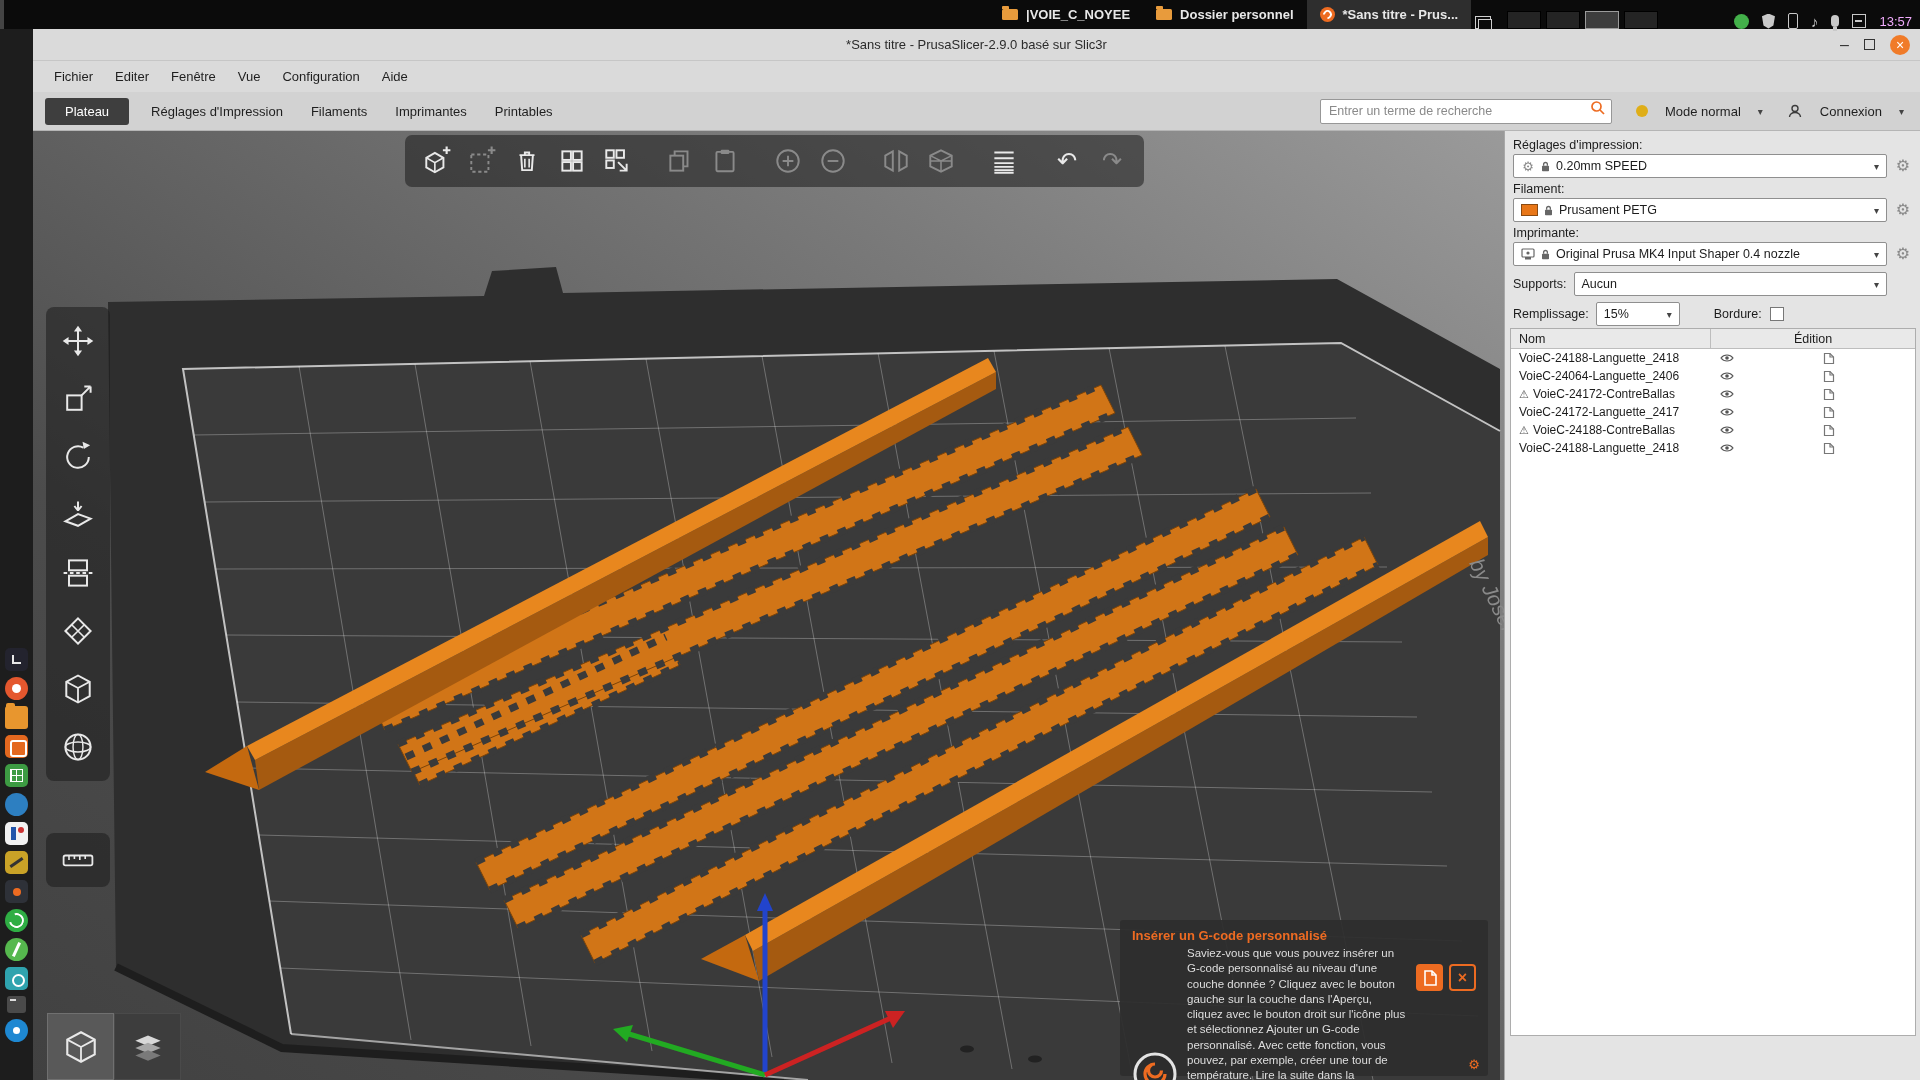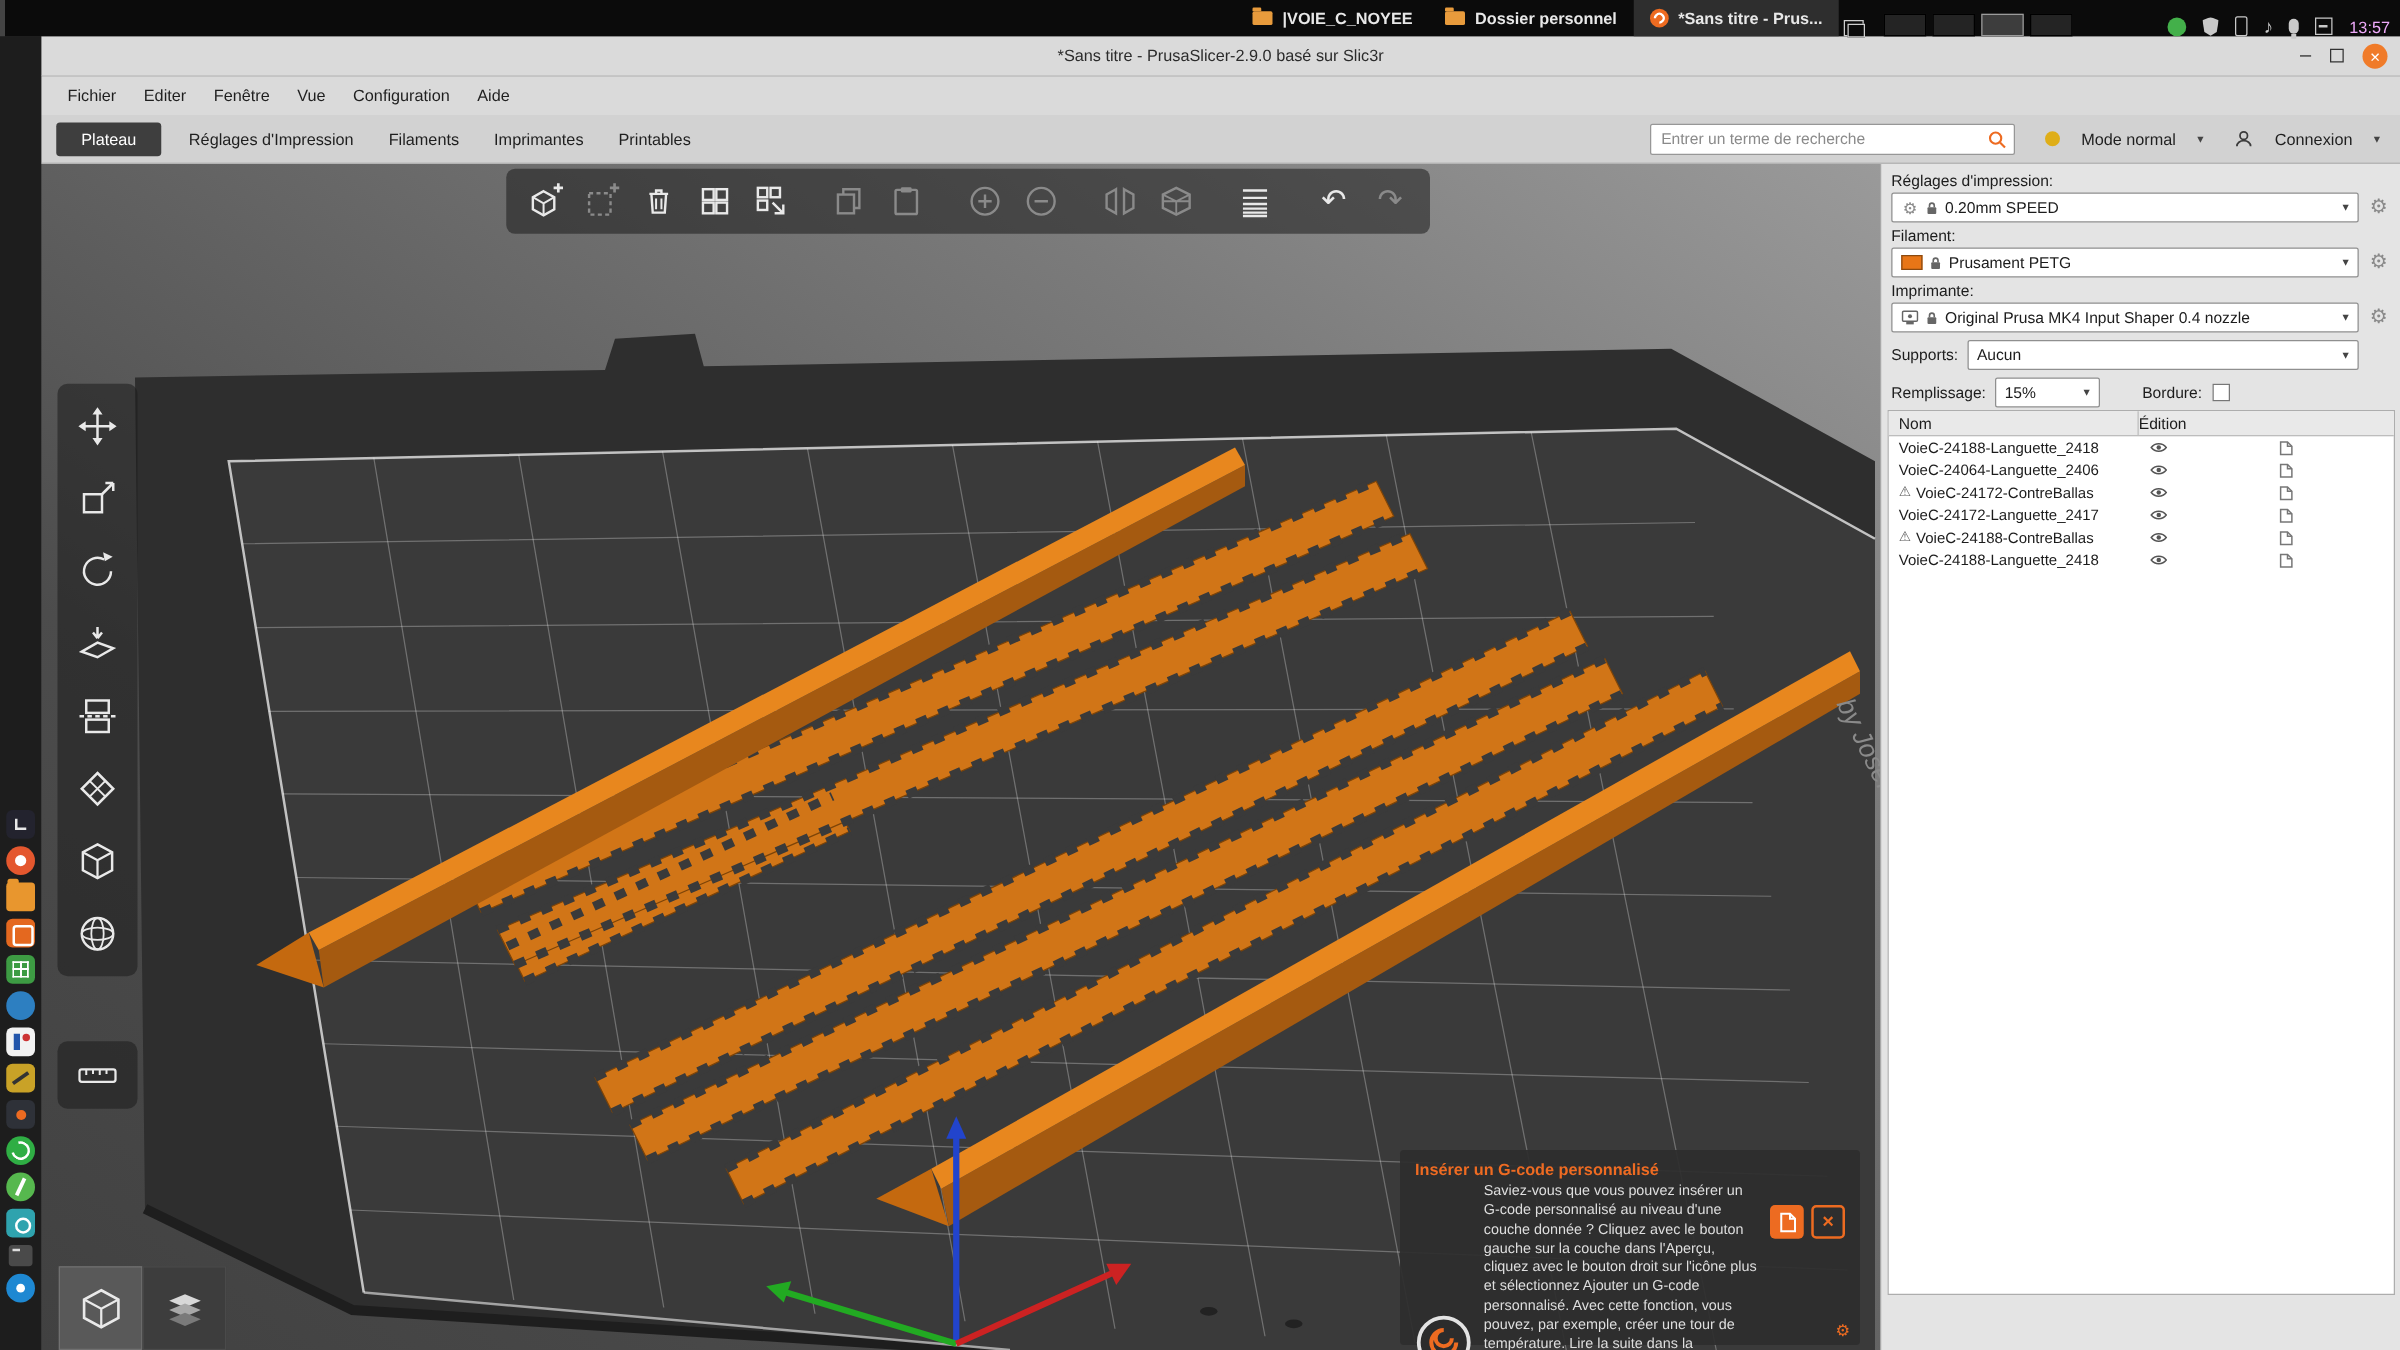--- a/index.html
+++ b/index.html
@@ -56,21 +56,21 @@
   .titlebar{position:absolute;top:29px;left:33px;width:1887px;height:32px;background:#dadada;border-bottom:1px solid #c6c6c6;display:flex;align-items:center;justify-content:center;font-size:13px;color:#2b2b2b;z-index:30}
   .winbtns{position:absolute;right:10px;top:0;height:100%;display:flex;align-items:center;gap:15px}
   .btn-min{font-size:16px;color:#333;line-height:1}
   .btn-max{width:11px;height:11px;border:1.5px solid #333}
   .btn-close{width:20px;height:20px;border-radius:50%;background:#f07b29;color:#fff;display:flex;align-items:center;justify-content:center;font-size:14px;line-height:1}
   .menubar{position:absolute;top:61px;left:33px;width:1887px;height:31px;background:#dadada;display:flex;align-items:center;padding-left:10px;z-index:30}
   .menu-item{padding:5px 11px;font-size:13px;color:#1f1f1f}
   .tabbar{position:absolute;top:92px;left:33px;width:1887px;height:39px;background:#d2d2d2;border-bottom:1px solid #b5b5b5;display:flex;align-items:center;padding:0 0 0 12px;z-index:30}
   .tab{padding:6px 14px;font-size:13px;color:#1f1f1f;white-space:nowrap}
   .tab.active{background:#3e3e3e;color:#fff;border-radius:3px;padding:6px 20px;margin-right:8px}
-  .search{margin-left:auto;width:292px;height:25px;background:#fff;border:1px solid #979797;border-radius:2px;display:flex;align-items:center;padding:0 6px;gap:4px}
+  .search{margin-left:auto;width:292px;height:25px;background:#fff;border:1px solid #979797;border-radius:2px;display:flex;padding:0 6px;gap:4px}
   .search input{flex:1;border:none;outline:none;font-size:12.5px;color:#333;background:transparent;font-family:"Liberation Sans",sans-serif}
   .search input::placeholder{color:#8a8a8a}
   .modesel,.usersel{display:flex;align-items:center;gap:17px;margin-left:24px;font-size:13px;color:#1f1f1f;white-space:nowrap}
   .usersel{margin-right:16px}
   .mode-dot{width:12px;height:12px;border-radius:50%;background:#dfae18}
   .chev{font-size:10px;color:#444}
 
   
   .main{position:absolute;top:131px;left:33px;width:1887px;height:949px}
   .viewport{position:absolute;left:0;top:0;width:1471px;height:949px;overflow:hidden;background:linear-gradient(215deg,#9a9a9a 0%,#7b7b7b 26%,#4c4c4c 70%,#414141 100%)}
@@ -111,21 +111,21 @@
   .combo .chev{margin-left:auto}
   .gear{color:#8a8a8a;font-size:16px;width:18px;text-align:center;line-height:1}
   .swatch{width:17px;height:12px;background:#e87617;border:1px solid #8a4a10;flex:0 0 auto}
   .inline-row{display:flex;align-items:center;margin:6px 0 0 0}
   .combo-small{flex:0 0 84px;height:24px;background:#fff;border:1px solid #8f8f8f;border-radius:2px;display:flex;align-items:center;padding:0 7px}
   .combo-small .chev{margin-left:auto}
   .checkbox{width:14px;height:14px;background:#fff;border:1px solid #777;margin-left:8px}
   .objlist{position:absolute;left:5px;top:197px;width:406px;height:708px;background:#fff;border:1px solid #adadad}
   .ol-head{height:20px;background:#e9e9e9;border-bottom:1px solid #bdbdbd;display:flex;align-items:center;font-weight:normal}
   .ol-hname{flex:0 0 200px;height:100%;display:flex;align-items:center;padding-left:8px;border-right:1px solid #bdbdbd}
-  .ol-hedit{flex:1;}
+  .ol-hedit{flex:1;text-align:center}
   .ol-row{height:18px;display:flex;align-items:center;font-size:12px}
   .ol-name{flex:0 0 200px;padding-left:8px;display:flex;align-items:center;gap:4px;overflow:hidden;white-space:nowrap}
   .ol-eye{width:32px;display:flex;justify-content:center;color:#555}
   .ol-edit{flex:1;display:flex;justify-content:center;color:#777}
   .warn{font-size:11px;color:#555;line-height:1}
   .slicebtn{position:absolute;left:5px;top:911px;width:406px;height:31px;background:#f6f6f6;border:1px solid #9c9c9c;border-radius:2px;font-weight:bold;font-size:13px;color:#1c1c1c;display:flex;align-items:center;justify-content:center}
 </style>
 </head>
 <body>
 

